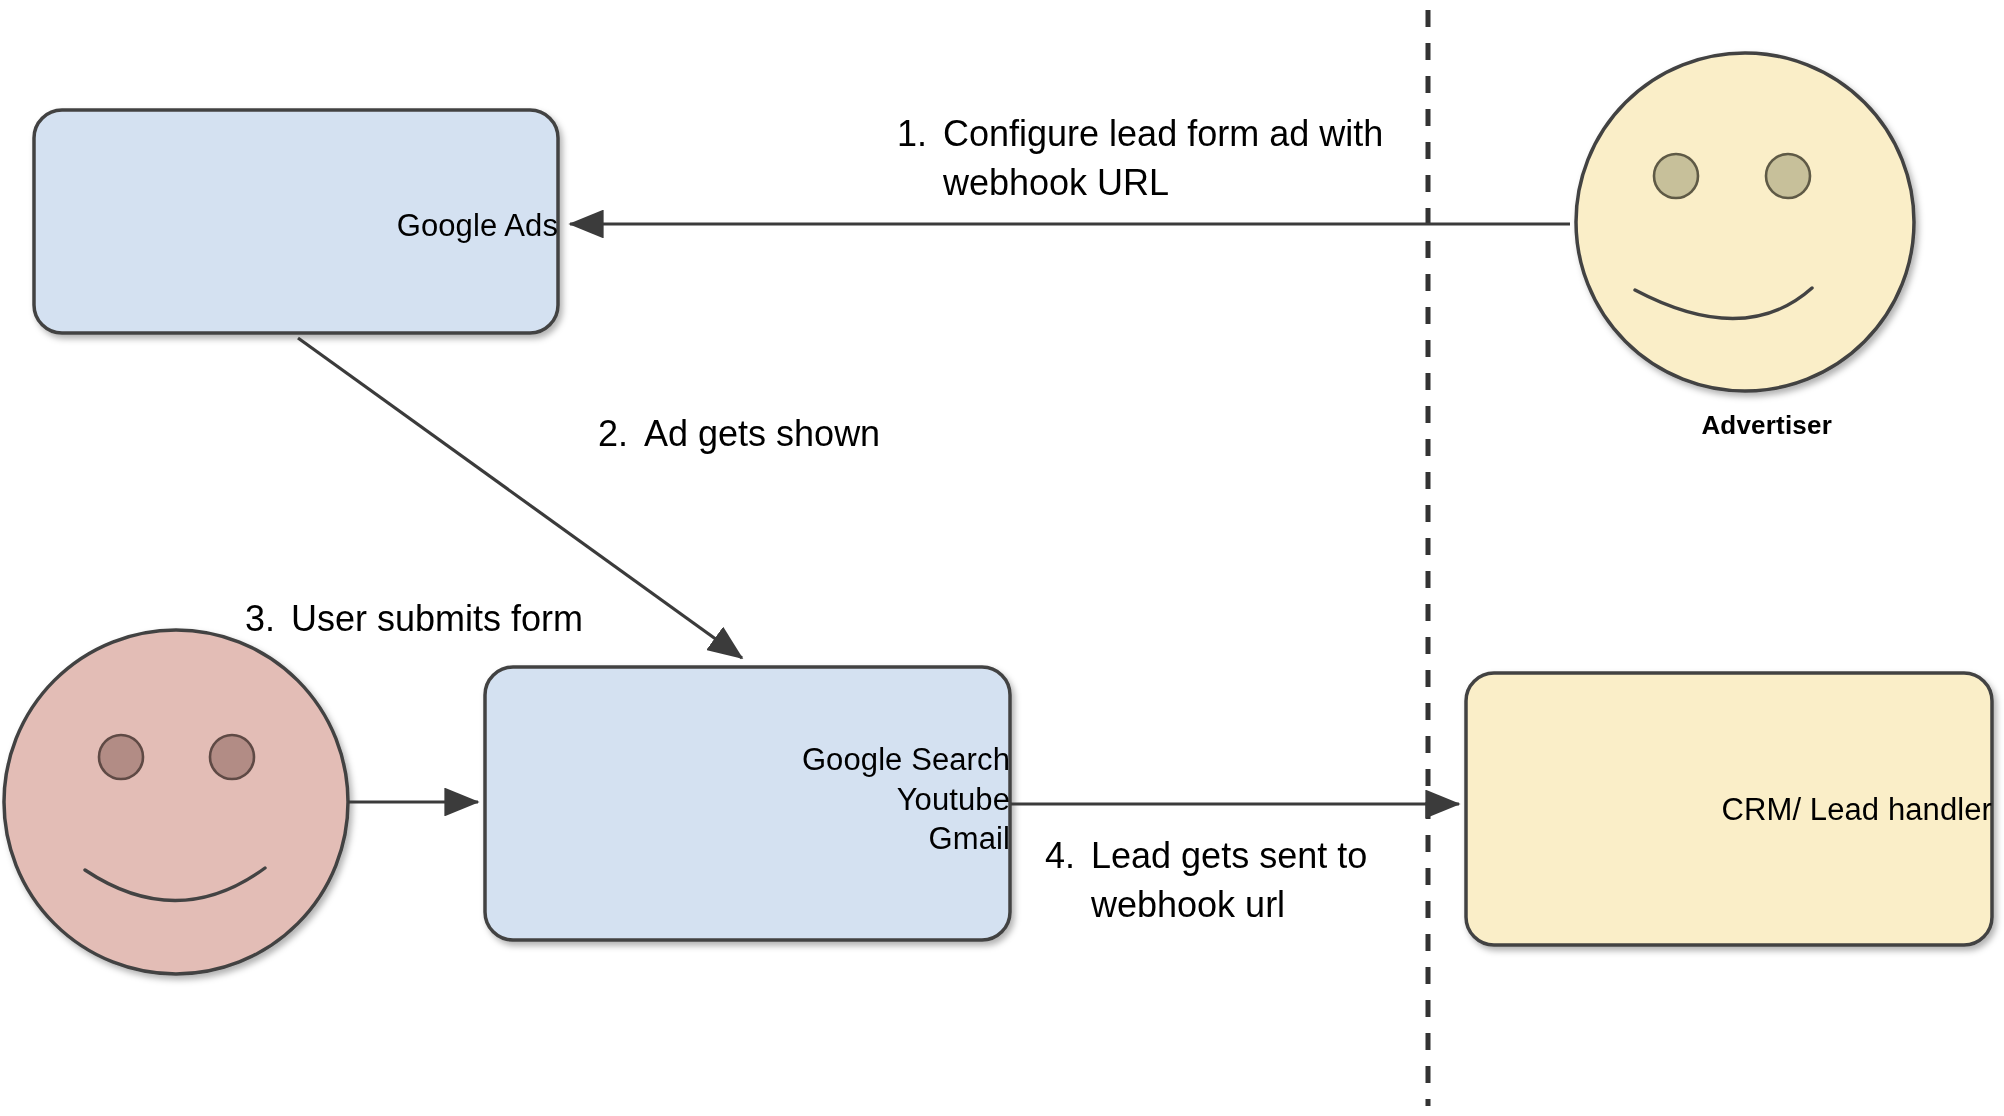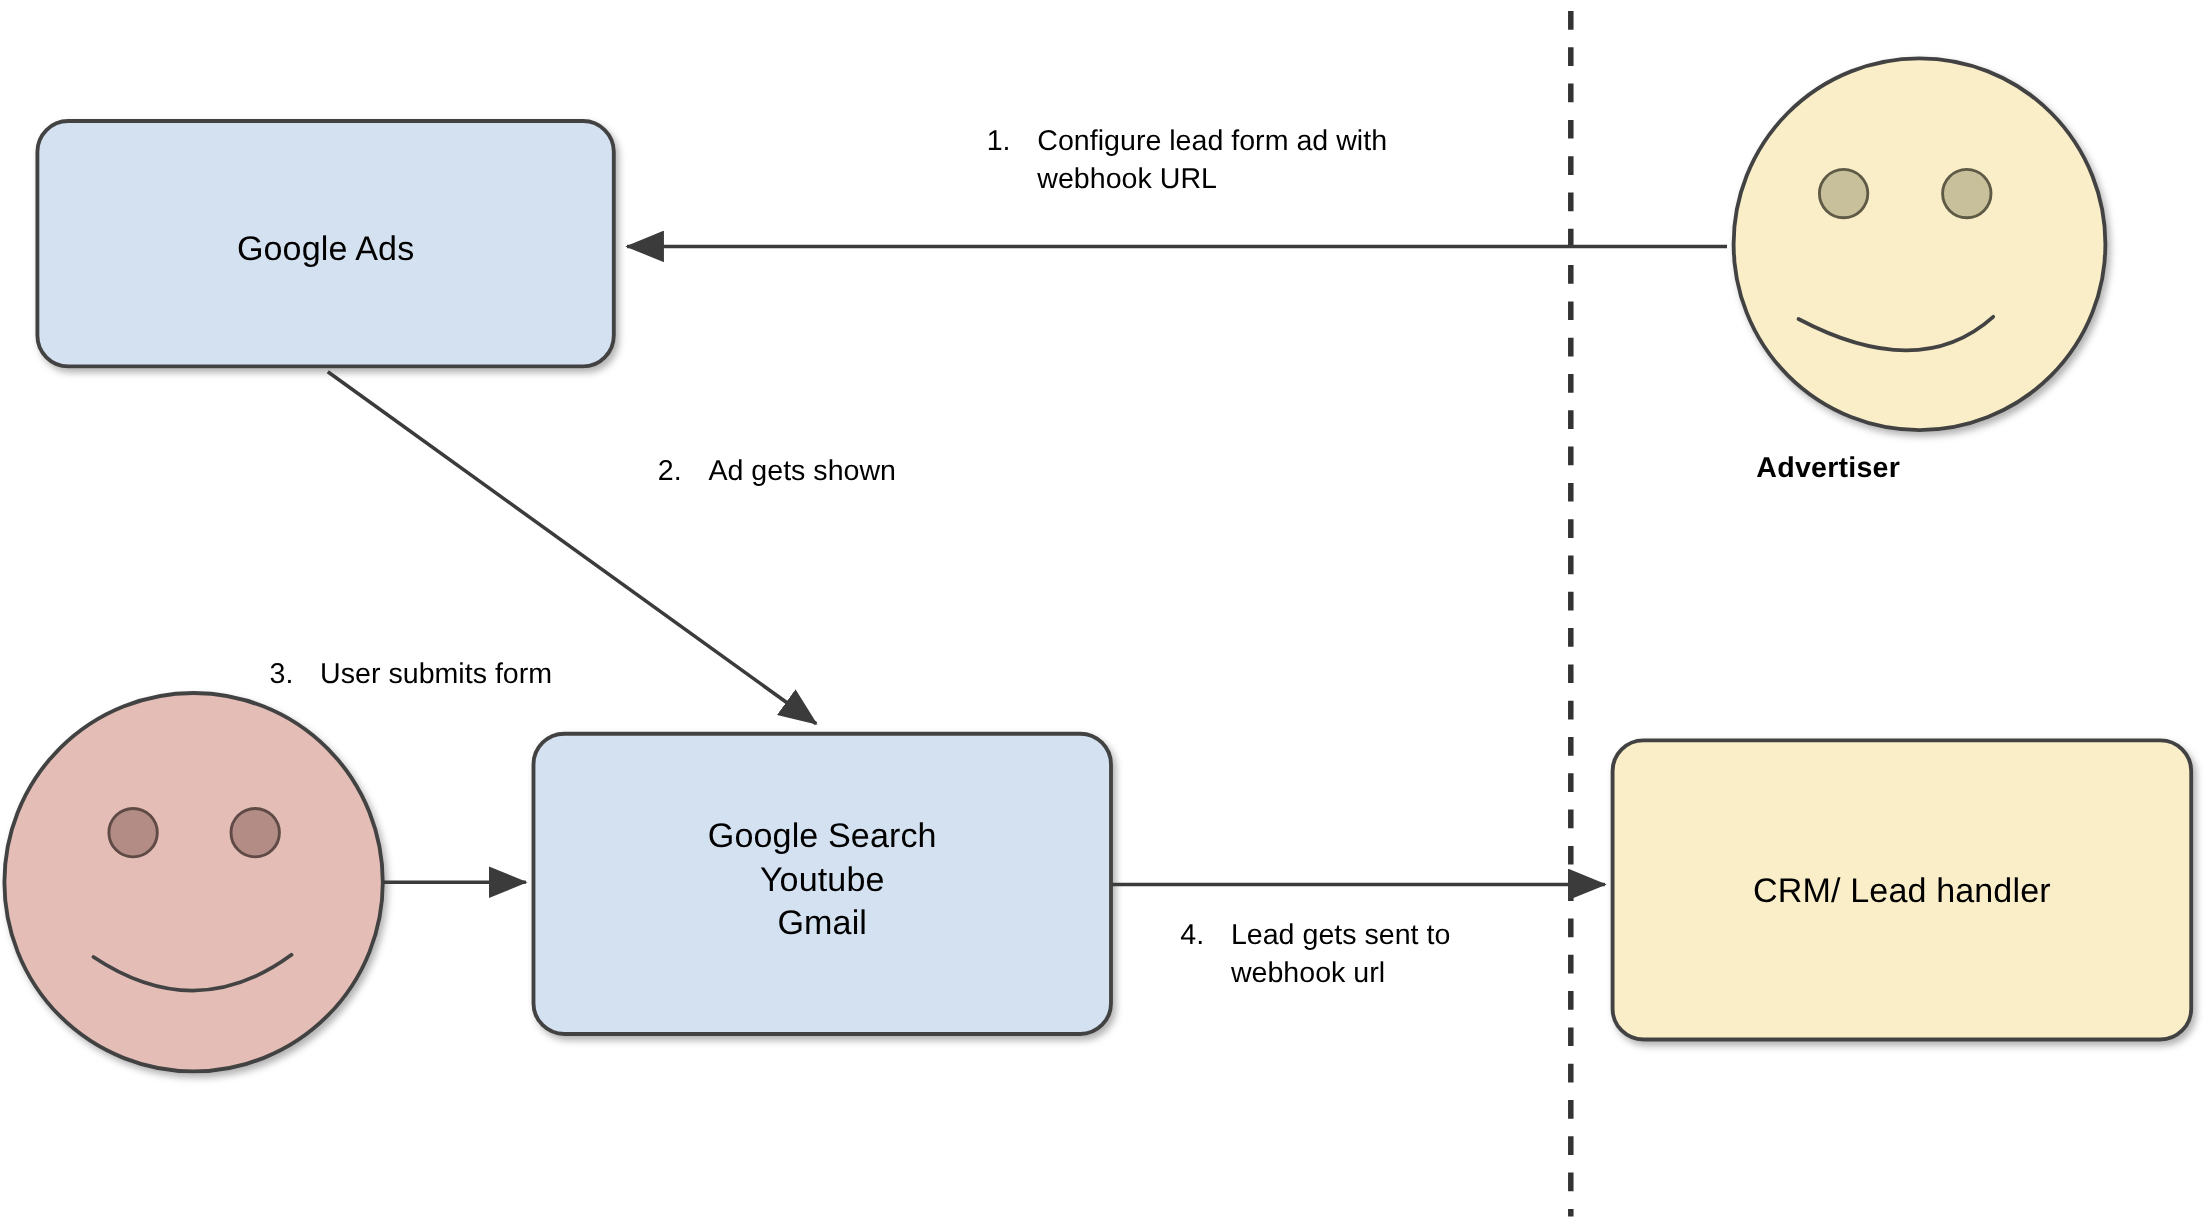--- a/index.html
+++ b/index.html
@@ -26,39 +26,39 @@
   .svg-layer {
     position: absolute;
     left: 0;
     top: 0;
     width: 2004px;
     height: 1116px;
   }
   
   .node-label {
     position: absolute;
-    text-align: center;
+    text-align: right;
     line-height: 1.28;
     white-space: pre-line;
     color: #000000;
     pointer-events: none;
   }
   .box-text {
     font-size: 31px;
     letter-spacing: 0.1px;
   }
   .actor-name {
     font-size: 26px;
     font-weight: bold;
     letter-spacing: 0.2px;
   }
   
   .edge-label {
     position: absolute;
-    font-size: 26px;
+    font-size: 36px;
     line-height: 1.35;
     color: #000000;
     white-space: nowrap;
   }
   .edge-label .num {
     display: inline-block;
     width: 46px;
     vertical-align: top;
   }
   .edge-label .txt {
@@ -136,18 +136,18 @@
   </div>
 
   <div class="edge-label" style="left:598px; top:410px;">
     <span class="num">2.</span><span class="txt">Ad gets shown</span>
   </div>
 
   <div class="edge-label" style="left:245px; top:595px;">
     <span class="num">3.</span><span class="txt">User submits form</span>
   </div>
 
-  <div class="edge-label" style="left:1045px; top:832px;margin-left:28px;">
+  <div class="edge-label" style="left:1045px; top:832px;">
     <span class="num">4.</span><span class="txt">Lead gets sent to
 webhook url</span>
   </div>
 
 </div>
 
 </body></html>

